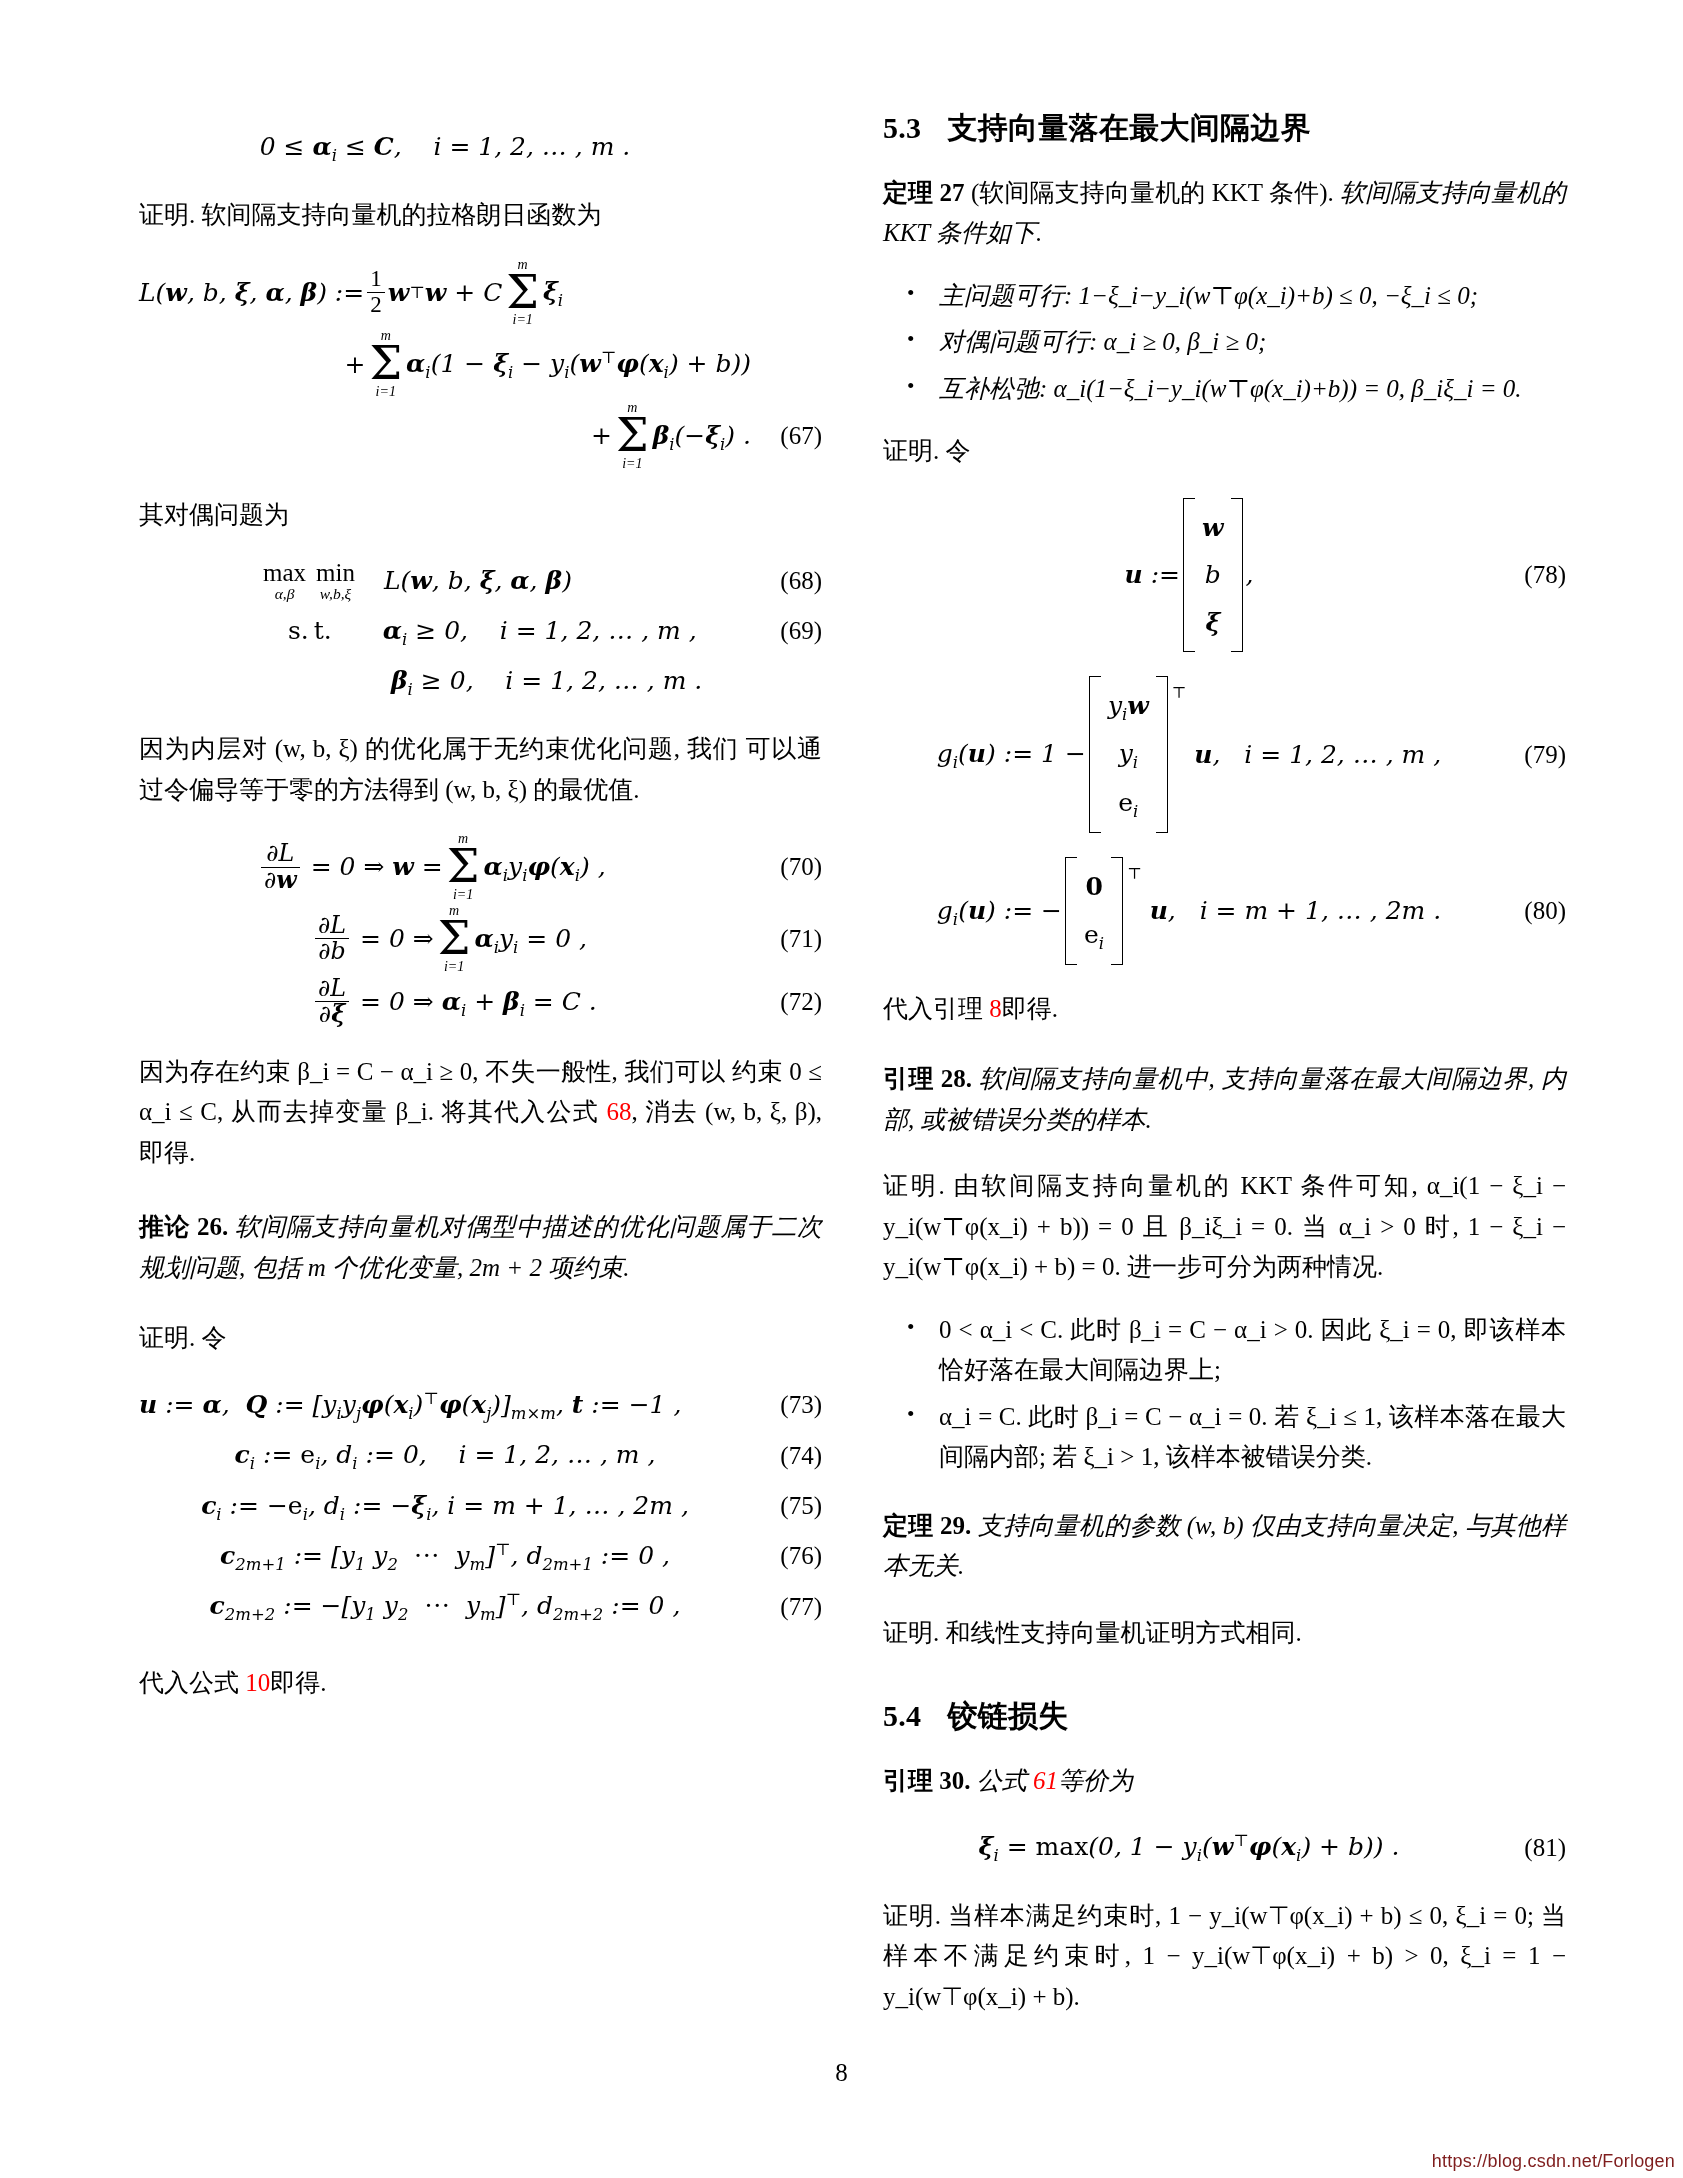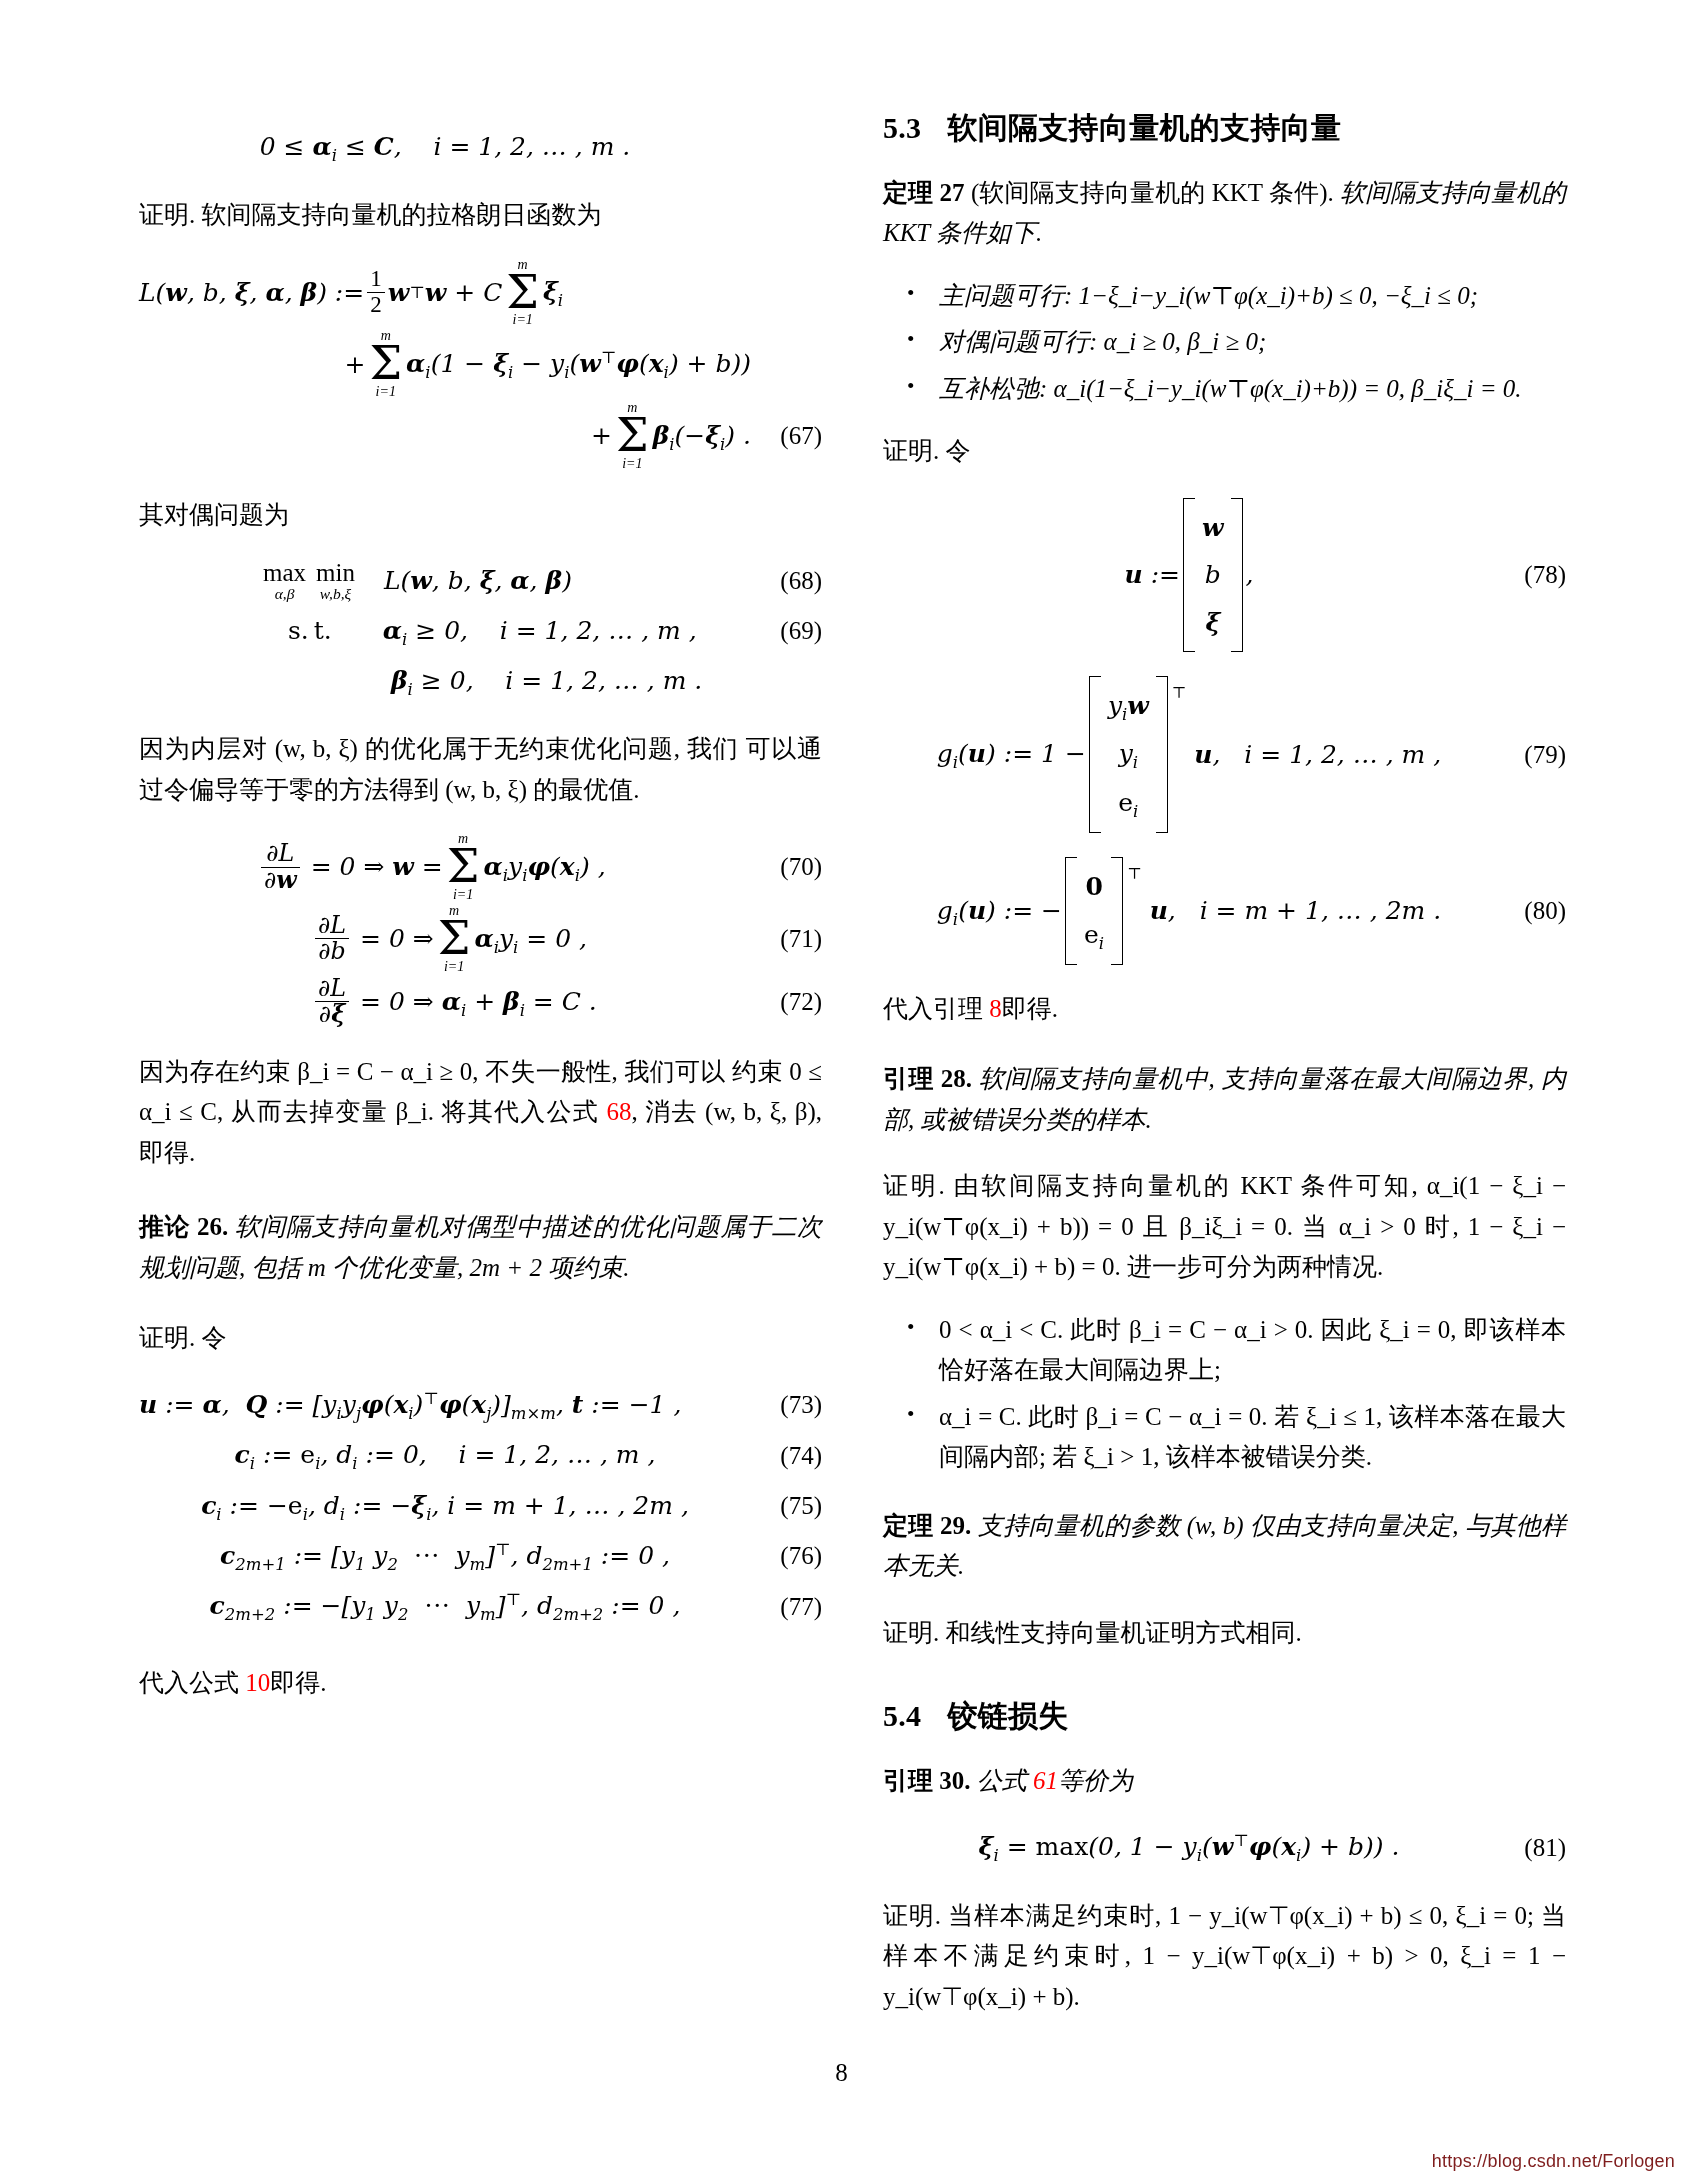--- a/index.html
+++ b/index.html
@@ -398,21 +398,21 @@
 
       <p class="para" style="margin-top:32px;">
         <span>代入公式 </span><span class="ref">10</span><span>即得.</span>
       </p>
 
     </div>
 
     <div class="col">
 
       <h2 class="section-head">
-        <span class="num">5.3</span><span>软间隔支持向量机的支持向量</span>
+        <span class="num">5.3</span><span>支持向量落在最大间隔边界</span>
       </h2>
 
       <p class="para italicish">
         <span class="lead">定理 27</span>
         <span class="mathup" style="font-style:normal;">(软间隔支持向量机的 KKT 条件).</span>
         <span>软间隔支持向量机的 KKT 条件如下.</span>
       </p>
 
       <ul class="bullets">
         <li>主问题可行: 1−ξ_i−y_i(w⊤φ(x_i)+b) ≤ 0, −ξ_i ≤ 0;</li>

